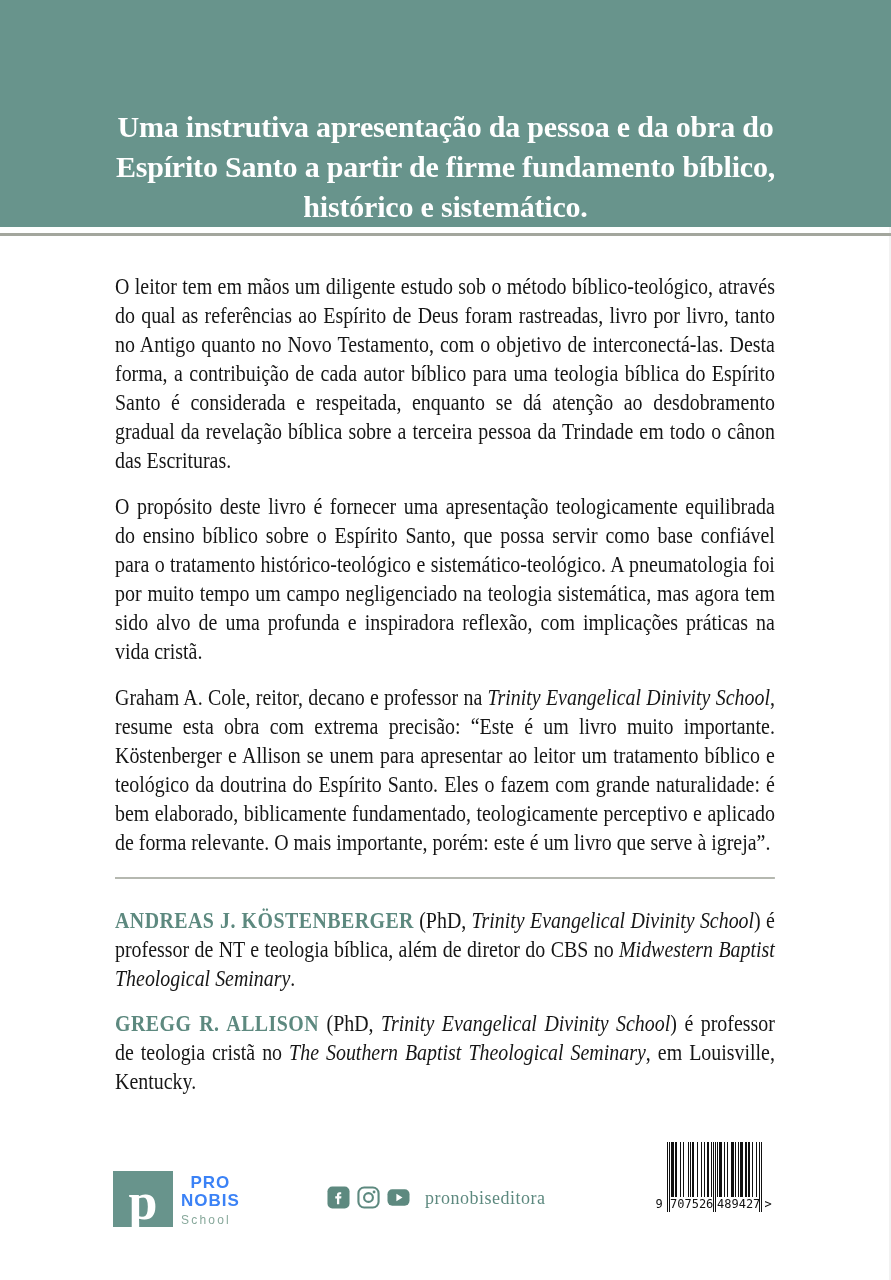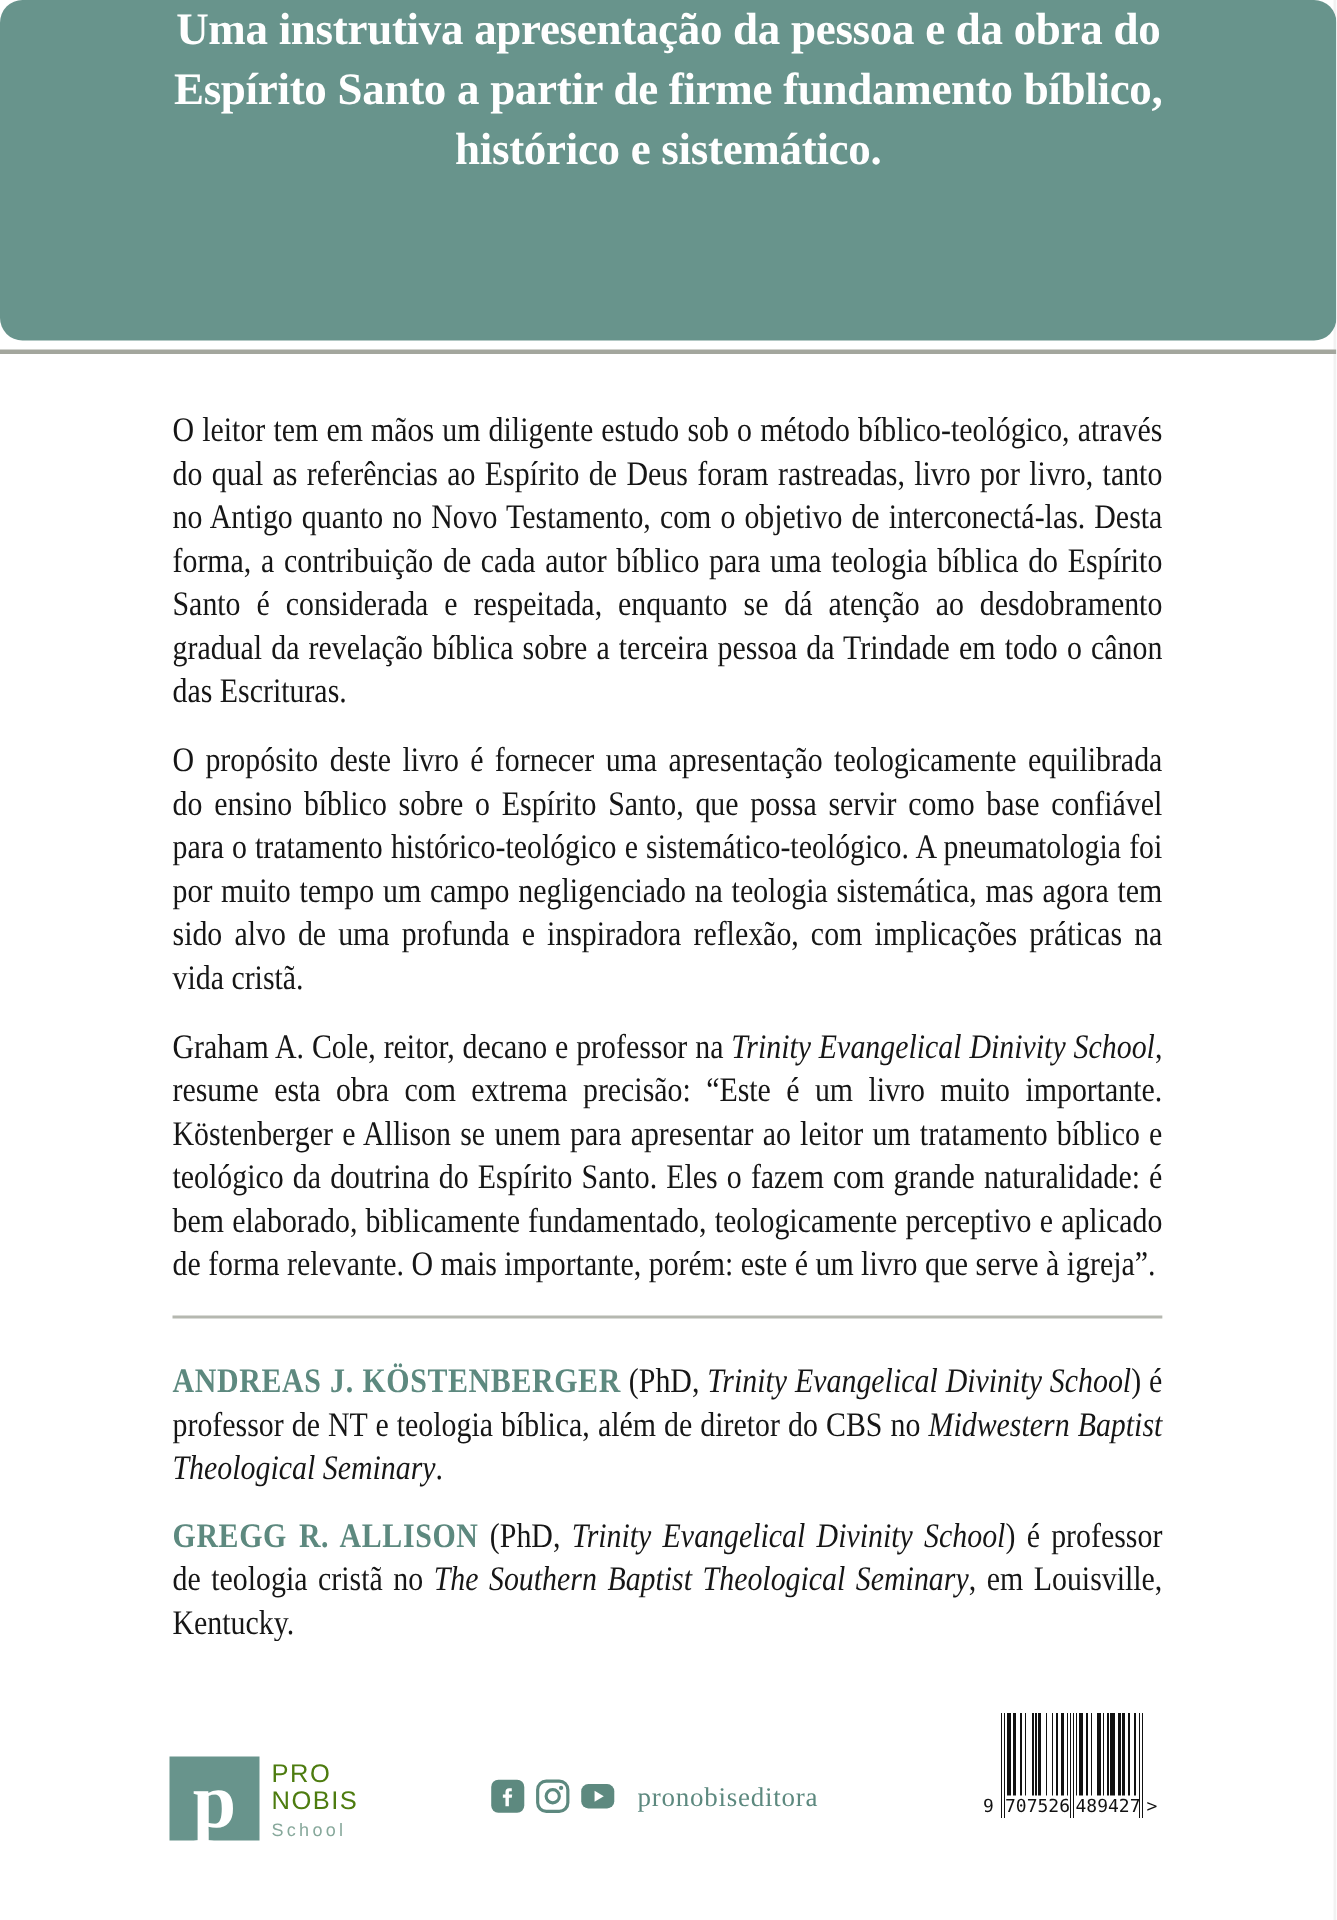--- a/index.html
+++ b/index.html
@@ -9,21 +9,21 @@
     margin:0 auto;
     background:#ffffff;
     overflow:hidden;
     font-family:"Liberation Serif", serif;
     box-shadow:inset -2px 0 0 rgba(0,0,0,0.05);
   }
   
   .banner{
     width:891px;height:227px;
     background:#68948c;
-    display:flex;align-items:flex-start;justify-content:center;border-radius:15px;
+    display:flex;align-items:flex-end;justify-content:center;
   }
   .banner h1{
     margin:0;
     max-width:700px;
     text-align:center;
     color:#ffffff;
     font-size:30px;
     line-height:40px;
     font-weight:700;
     letter-spacing:-0.2px;
@@ -66,22 +66,22 @@
   }
   .logo-p{
     color:#ffffff;
     font-family:"Liberation Serif", serif;
     font-size:52px;font-weight:700;
     line-height:1;
     transform:translateY(3px);
   }
   .logo-text{margin-left:8px;padding-top:3px;font-family:"Liberation Sans", sans-serif;}
   .logo-name{
-    color:#4d7c0f;font-weight:400;
-    font-size:17px;line-height:18px;letter-spacing:1px;
+    color:#3b82f6;font-weight:700;
+    font-size:17px;line-height:18px;letter-spacing:1px;text-align:center;
   }
   .logo-sub{
     color:#87a89b;font-size:12px;letter-spacing:2.2px;
     margin-top:3px;
   }
   .social{
     position:absolute;left:327px;top:1186px;
     display:flex;align-items:flex-end;
   }
   .social .icon{width:23px;height:23px;margin-right:7px;display:block;}

